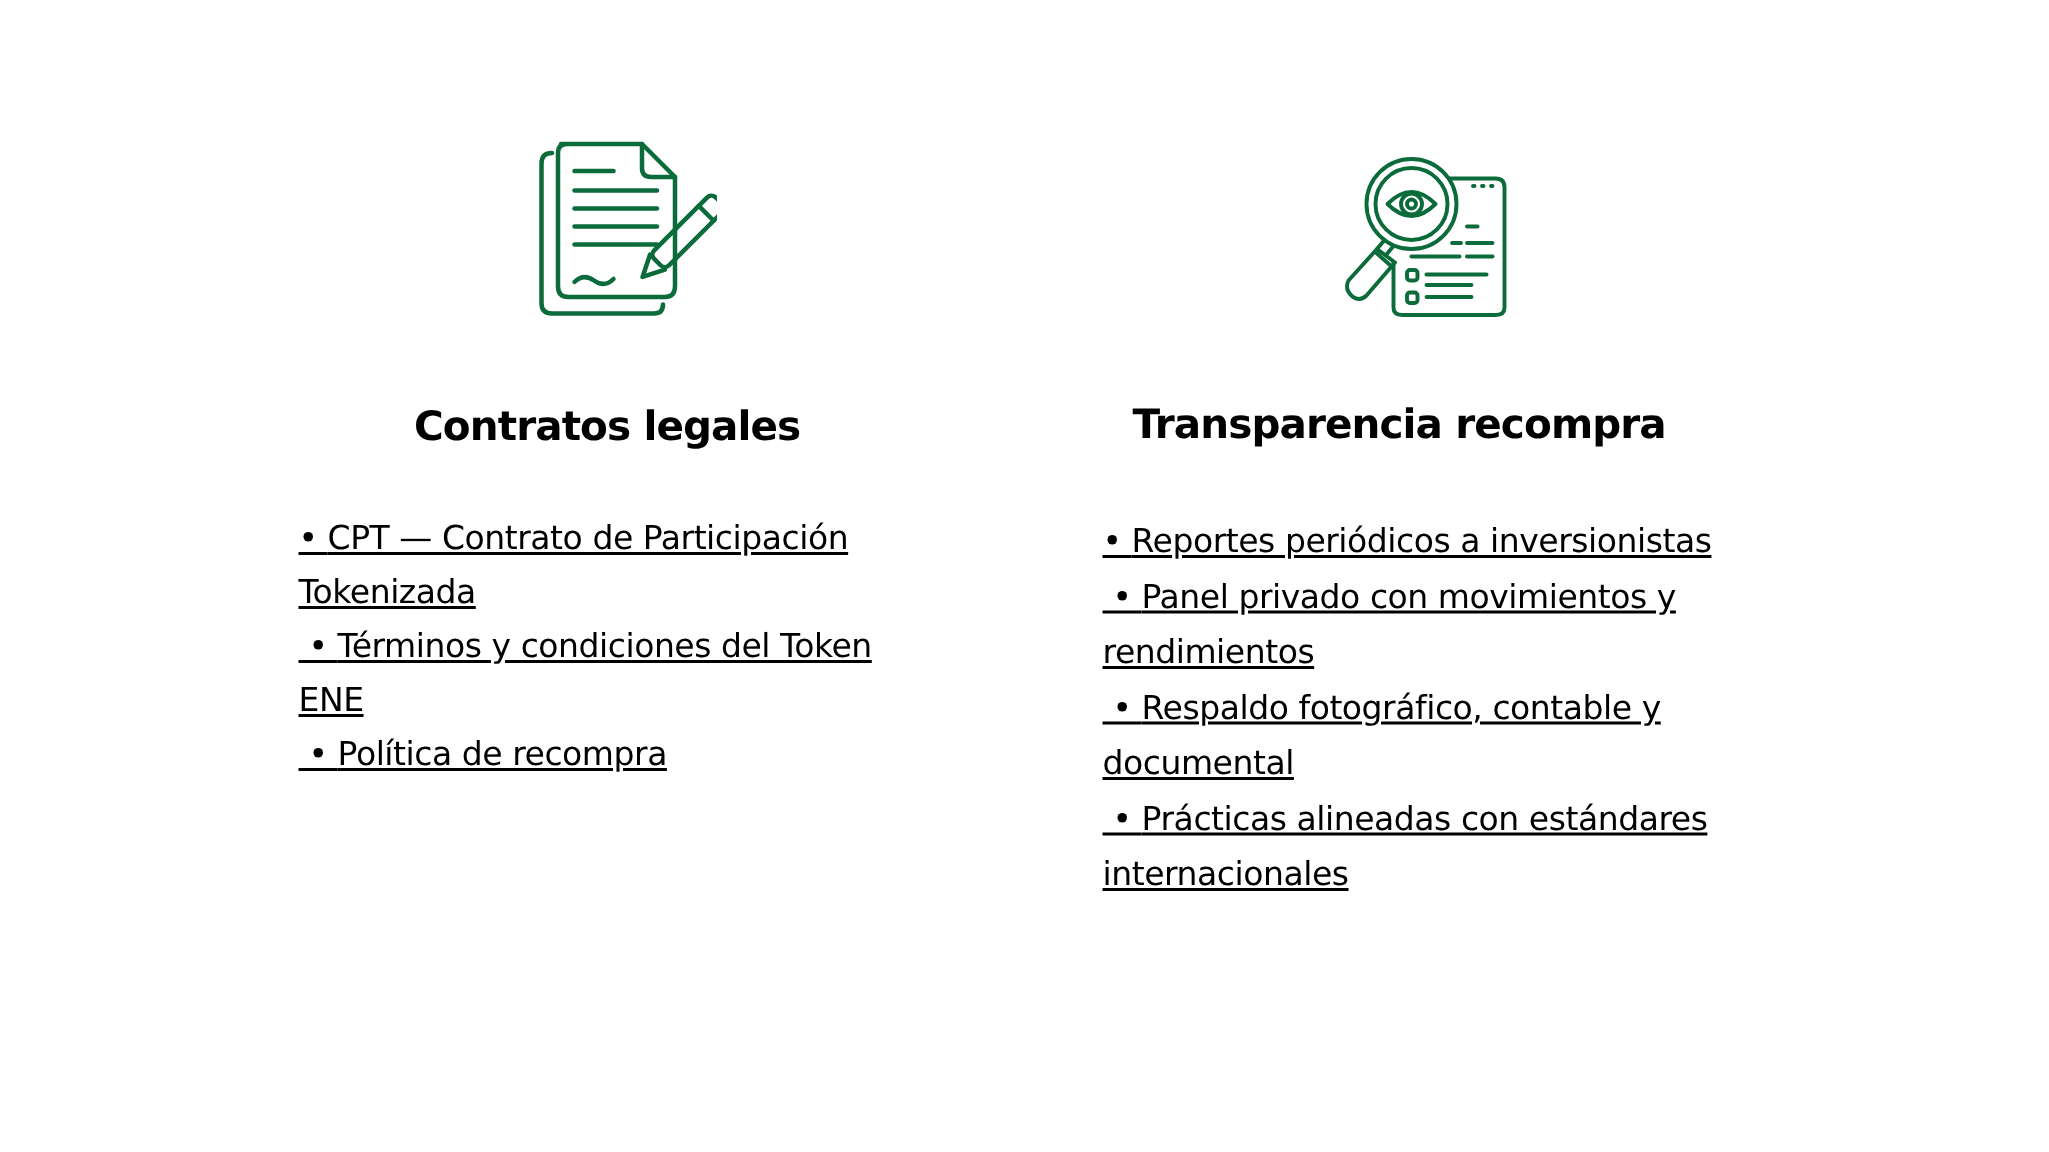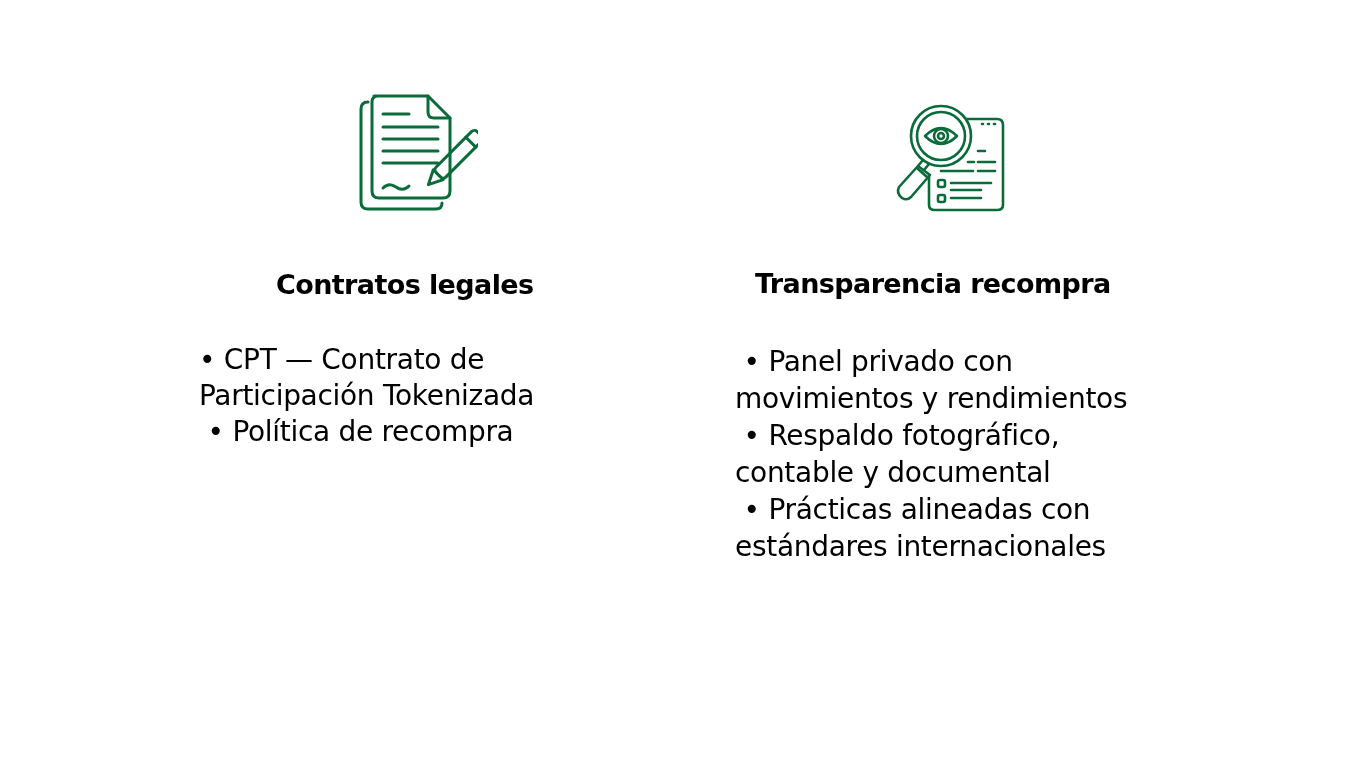--- a/index.html
+++ b/index.html
@@ -23,24 +23,25 @@
       font-size: 27px;
       letter-spacing: -0.6px;
       white-space: nowrap;
       line-height: 36px;
     }
     .heading-left { left: 276px; top: 267px; }
     .heading-right { left: 755px; top: 266px; }
 
     .list {
       position: absolute;
-      font-size: 28px;
+      font-size: 22px;
       line-height: 36px;
       letter-spacing: -0.3px;
       list-style: none;
+      text-decoration: underline;
     }
     .list-left { left: 199px; top: 342px; width: 410px; }
     .list-right { left: 735px; top: 343px; width: 420px; line-height: 37px; }
     .list li { display: block; }
     .list li .lead { white-space: pre; }
   </style>
 </head>
 <body>
 
 <div class="page">
@@ -99,22 +100,24 @@
       <path d="M25 65 L6 86 Q3 92 9 97 Q14 100 18 96 L37 74 Z"></path>
       <line x1="25" y1="68" x2="34" y2="76"></line>
     </svg>
   </div>
 
   <h2 class="heading heading-left">Contratos legales</h2>
   <h2 class="heading heading-right">Transparencia recompra</h2>
 
   <ul class="list list-left">
     <li><span class="lead">• </span><span>CPT — Contrato de Participación Tokenizada</span></li>
+    <li><span class="lead"> • </span><span>Términos y condiciones del Token ENE</span></li>
     <li><span class="lead"> • </span><span>Política de recompra</span></li>
   </ul>
 
   <ul class="list list-right">
+    <li><span class="lead">• </span><span>Reportes periódicos a inversionistas</span></li>
     <li><span class="lead"> • </span><span>Panel privado con movimientos y rendimientos</span></li>
     <li><span class="lead"> • </span><span>Respaldo fotográfico, contable y documental</span></li>
     <li><span class="lead"> • </span><span>Prácticas alineadas con estándares internacionales</span></li>
   </ul>
 
 </div>
 
 </body></html>

